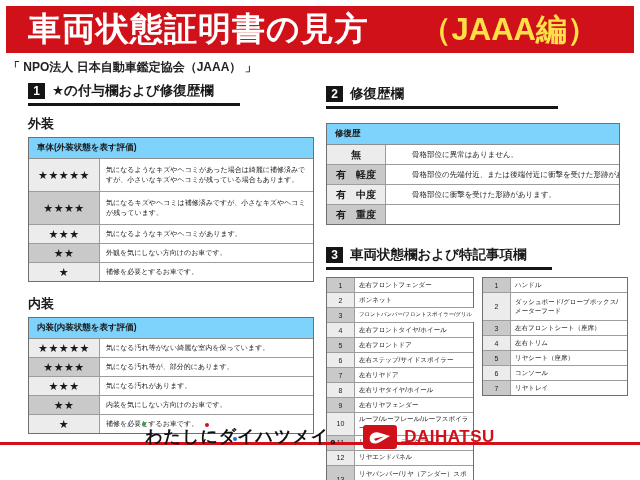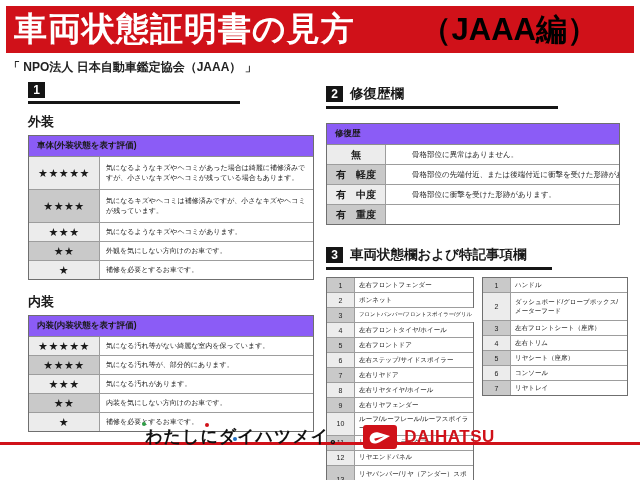--- a/index.html
+++ b/index.html
@@ -7,36 +7,36 @@
     width:640px;height:480px;position:relative;overflow:hidden;
     background:#ffffff;color:#1a1a1a;
     font-family:"Liberation Sans","DejaVu Sans",sans-serif;
   }
   
   .titlebar{
     position:absolute;left:6px;top:6px;right:6px;height:47px;
     background:#d01119;display:flex;align-items:center;
   }
   .titlebar .main-title{
-    color:#fff;font-weight:bold;font-size:33px;letter-spacing:1px;margin-left:8px;white-space:nowrap;font-family:Liberation Mono, monospace;
+    color:#fff;font-weight:bold;font-size:33px;letter-spacing:1px;margin-left:22px;white-space:nowrap;font-family:Liberation Mono, monospace;
   }
   .titlebar .edition{
-    color:#000000;font-weight:bold;font-size:31px;margin-left:auto;margin-right:36px;white-space:nowrap;
+    color:#fde047;font-weight:bold;font-size:31px;margin-left:auto;margin-right:36px;white-space:nowrap;
   }
   .subtitle{position:absolute;left:8px;top:59px;font-size:12px;font-weight:bold;color:#222;}
 
   
   .sec-head{display:flex;align-items:center;gap:7px;border-bottom:3px solid #151515;padding-bottom:3px;}
   .sec-num{width:17px;height:16px;background:#151515;color:#fff;font-weight:bold;font-size:12px;
            display:flex;align-items:center;justify-content:center;flex:none;}
   .sec-title{font-weight:bold;font-size:13.5px;white-space:nowrap;}
 
   
   .tbl{border:1px solid #6f6f6f;background:#fff;}
-  .tbl-head{background:#8b5cf6;font-weight:bold;font-size:8.5px;padding:4px 8px;border-bottom:1px solid #8e8e8e;}
+  .tbl-head{background:#7dd3fc;font-weight:bold;font-size:8.5px;padding:4px 8px;border-bottom:1px solid #8e8e8e;}
   .row{display:flex;border-bottom:1px solid #9d9d9d;}
   .row:last-child{border-bottom:none;}
   .cell-label{flex:none;display:flex;align-items:center;justify-content:center;
               font-weight:bold;border-right:1px solid #9d9d9d;}
   .cell-desc{flex:1;display:flex;align-items:center;padding:3px 6px;line-height:1.5;background:#fff;}
 
   
   .star-tbl{width:284px;}
   .star-tbl .cell-label{width:70px;font-size:11px;letter-spacing:0.5px;}
   .star-tbl .cell-desc{font-size:7px;}
@@ -84,20 +84,21 @@
 
 <div class="titlebar">
   <span class="main-title">車両状態証明書の見方</span>
   <span class="edition">（JAAA編）</span>
 </div>
 <div class="subtitle">「 NPO法人 日本自動車鑑定協会（JAAA） 」</div>
 
 <div class="col-left">
   <div class="sec-head" style="width:212px;">
     <span class="sec-num">1</span>
+    <span class="sec-title">★の付与欄および修復歴欄</span>
   </div>
 
   <div class="grp-label">外装</div>
   <div class="tbl star-tbl">
     <div class="tbl-head">車体(外装状態を表す評価)</div>
     <div>
       <div class="row row-lg">
         <div class="cell-label">★★★★★</div>
         <div class="cell-desc">気になるようなキズやヘコミがあった場合は綺麗に補修済みですが、小さいなキズやヘコミが残っている場合もあります。</div>
       </div>

